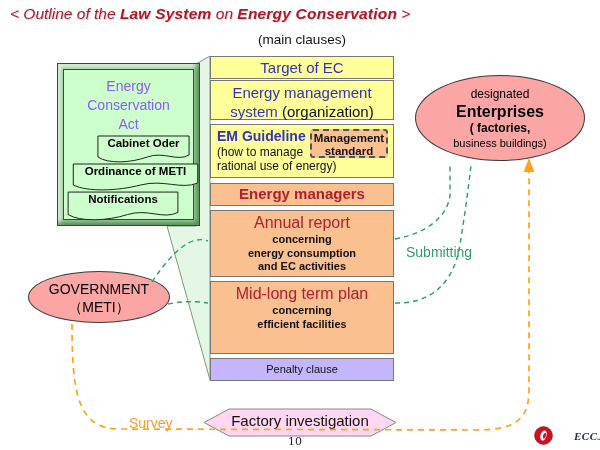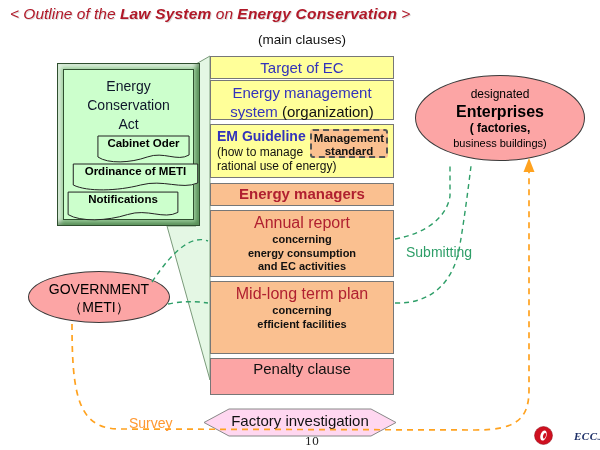--- a/index.html
+++ b/index.html
@@ -30,21 +30,21 @@
     position:absolute; left:57px; top:63px; width:143px; height:163px; z-index:1;
     background:#9ccf9c; border:1px solid #2f4f2f;
     box-shadow: inset -3px -3px 4px rgba(0,60,0,0.45), inset 3px 3px 4px rgba(255,255,255,0.7);
     padding:5px;
   }
   .act-inner {
     width:100%; height:100%; background:#ccffcc; border:1px solid #2f4f2f;
   }
   .act-title {
     padding-top:7px; text-align:center; font-size:14px; line-height:19px;
-    color:#0f172a; white-space:pre-line;
+    color:#8b5cf6; white-space:pre-line;
   }
   .doc { position:absolute; z-index:2; }
   .doc svg { position:absolute; left:0; top:0; width:100%; height:100%; }
   .doc .doc-label {
     position:absolute; left:0; top:2px; width:100%; text-align:center;
     font-size:11.5px; font-weight:bold; color:#000;
   }
   .doc-cabinet   { left:97px;  top:135px; width:93px;  height:28px; }
   .doc-ordinance { left:72px;  top:163px; width:127px; height:28px; }
   .doc-notifications { left:67px; top:191px; width:112px; height:30px;padding-left:40px; }
@@ -63,21 +63,21 @@
     position:absolute; right:5px; top:4px; width:78px; height:29px;
     background:#fac090; border:2px dashed #555; border-radius:3px;
     font-size:11.5px; font-weight:bold; color:#111; line-height:13px;
     text-align:center; padding-top:1px;
   }
   .box-managers { top:183px; height:23px; font-size:15px; line-height:20px; font-weight:bold; color:#b02030; }
   .box-annual  { top:210px; height:67px; }
   .box-midlong { top:281px; height:73px; }
   .clause-heading { font-size:16px; line-height:20px; color:#b02030; padding-top:2px; }
   .clause-line { font-size:11px; font-weight:bold; line-height:13.5px; color:#111; }
-  .box-penalty { top:358px; height:37px; background:#fca5a5; font-size:15px; line-height:20px; color:#111; }
+  .box-penalty { top:358px; height:23px; background:#c4b5fd; font-size:11px; line-height:20px; color:#111; }
 
   
   .ellipse {
     position:absolute; border-radius:50%; background:#fca5a5; border:1px solid #3a3a3a;
     text-align:center; color:#000; z-index:1;
   }
   .ellipse-enterprises { left:415px; top:75px; width:170px; height:86px; padding-top:11px; }
   .ent-l1 { font-size:12px; line-height:15px; }
   .ent-l2 { font-size:16px; font-weight:bold; line-height:19px; }
   .ent-l3 { font-size:12px; font-weight:bold; line-height:15px; }
@@ -93,21 +93,21 @@
   
   .hexagon { position:absolute; left:203px; top:408px; width:194px; height:29px; z-index:1; }
   .hexagon svg { position:absolute; left:0; top:0; width:100%; height:100%; }
   .hex-label {
     position:absolute; left:0; top:4px; width:100%; text-align:center;
     font-size:15px; color:#111;
   }
 
   
   .page-number {
-    position:absolute; left:288px; top:435px; width:48px; text-align:center; z-index:1;
+    position:absolute; left:288px; top:435px; width:48px; text-align:left; z-index:1;
     font-family:"DejaVu Serif", serif; font-size:11px; color:#222;
   }
   .logo { position:absolute; left:534px; top:426px; z-index:1; display:flex; align-items:center; }
   .logo-text {
     font-family:"Liberation Serif", serif; font-style:italic; font-weight:bold;
     font-size:11px; color:#1c2e66; margin-left:21px; letter-spacing:0.5px;
   }
 </style>
 </head>
 <body>

